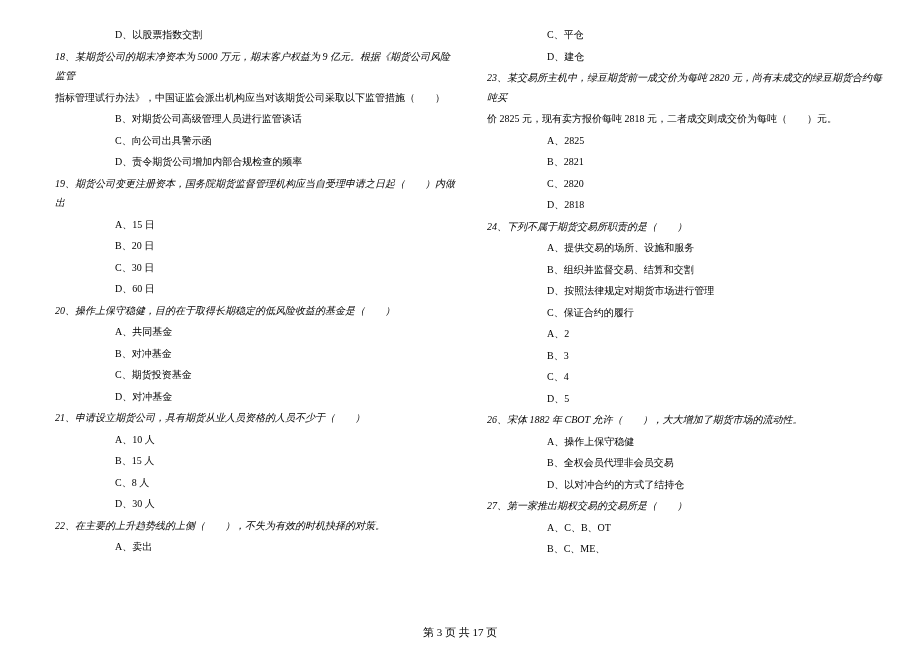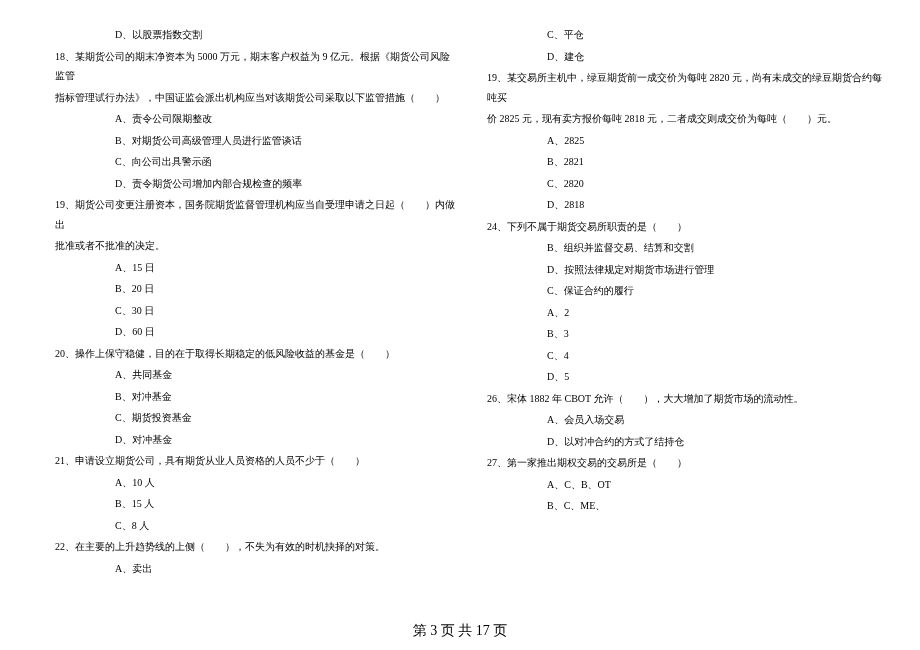--- a/index.html
+++ b/index.html
@@ -26,93 +26,95 @@
       flex: 1;
       line-height: 1.95;
     }
     .option-line {
       padding-left: 85px;
       margin-bottom: 2px;
     }
     .q-line {
       padding-left: 25px;
       margin-bottom: 2px;
+      font-style: italic;
     }
     .q-continued {
       padding-left: 25px;
       margin-bottom: 2px;
     }
     .footer {
       position: absolute;
       bottom: 10px;
       left: 0;
       right: 0;
       text-align: center;
-      font-size: 14px;
+      font-size: 11px;
     }
   </style>
 </head>
 <body>
 
 <div class="page-container">
   <div class="column">
     <div class="option-line">D、以股票指数交割</div>
 
     <div class="q-line">18、某期货公司的期末净资本为 5000 万元，期末客户权益为 9 亿元。根据《期货公司风险监管</div>
     <div class="q-continued">指标管理试行办法》，中国证监会派出机构应当对该期货公司采取以下监管措施（　　）</div>
-    <div class="option-line">A、责令公司限期整改</div>
     <div class="option-line">B、对期货公司高级管理人员进行监管谈话</div>
     <div class="option-line">C、向公司出具警示函</div>
     <div class="option-line">D、责令期货公司增加内部合规检查的频率</div>
 
     <div class="q-line">19、期货公司变更注册资本，国务院期货监督管理机构应当自受理申请之日起（　　）内做出</div>
-    <div class="q-continued">批准或者不批准的决定。</div>
     <div class="option-line">A、15 日</div>
     <div class="option-line">B、20 日</div>
     <div class="option-line">C、30 日</div>
     <div class="option-line">D、60 日</div>
 
     <div class="q-line">20、操作上保守稳健，目的在于取得长期稳定的低风险收益的基金是（　　）</div>
     <div class="option-line">A、共同基金</div>
     <div class="option-line">B、对冲基金</div>
     <div class="option-line">C、期货投资基金</div>
     <div class="option-line">D、对冲基金</div>
 
     <div class="q-line">21、申请设立期货公司，具有期货从业人员资格的人员不少于（　　）</div>
     <div class="option-line">A、10 人</div>
     <div class="option-line">B、15 人</div>
     <div class="option-line">C、8 人</div>
+    <div class="option-line">D、30 人</div>
 
     <div class="q-line">22、在主要的上升趋势线的上侧（　　），不失为有效的时机抉择的对策。</div>
     <div class="option-line">A、卖出</div>
   </div>
 
   <div class="column">
     <div class="option-line">C、平仓</div>
     <div class="option-line">D、建仓</div>
 
-    <div class="q-line">19、某交易所主机中，绿豆期货前一成交价为每吨 2820 元，尚有未成交的绿豆期货合约每吨买</div>
+    <div class="q-line">23、某交易所主机中，绿豆期货前一成交价为每吨 2820 元，尚有未成交的绿豆期货合约每吨买</div>
     <div class="q-continued">价 2825 元，现有卖方报价每吨 2818 元，二者成交则成交价为每吨（　　）元。</div>
     <div class="option-line">A、2825</div>
     <div class="option-line">B、2821</div>
     <div class="option-line">C、2820</div>
     <div class="option-line">D、2818</div>
 
     <div class="q-line">24、下列不属于期货交易所职责的是（　　）</div>
+    <div class="option-line">A、提供交易的场所、设施和服务</div>
     <div class="option-line">B、组织并监督交易、结算和交割</div>
     <div class="option-line">D、按照法律规定对期货市场进行管理</div>
     <div class="option-line">C、保证合约的履行</div>
 
     <div class="option-line">A、2</div>
     <div class="option-line">B、3</div>
     <div class="option-line">C、4</div>
     <div class="option-line">D、5</div>
 
     <div class="q-line">26、宋体 1882 年 CBOT 允许（　　），大大增加了期货市场的流动性。</div>
-    <div class="option-line">A、会员入场交易</div>
+    <div class="option-line">A、操作上保守稳健</div>
+    <div class="option-line">B、全权会员代理非会员交易</div>
     <div class="option-line">D、以对冲合约的方式了结持仓</div>
 
     <div class="q-line">27、第一家推出期权交易的交易所是（　　）</div>
     <div class="option-line">A、C、B、OT</div>
     <div class="option-line">B、C、ME、</div>
   </div>
 </div>
 
 <div class="footer">第 3 页 共 17 页</div>
 

